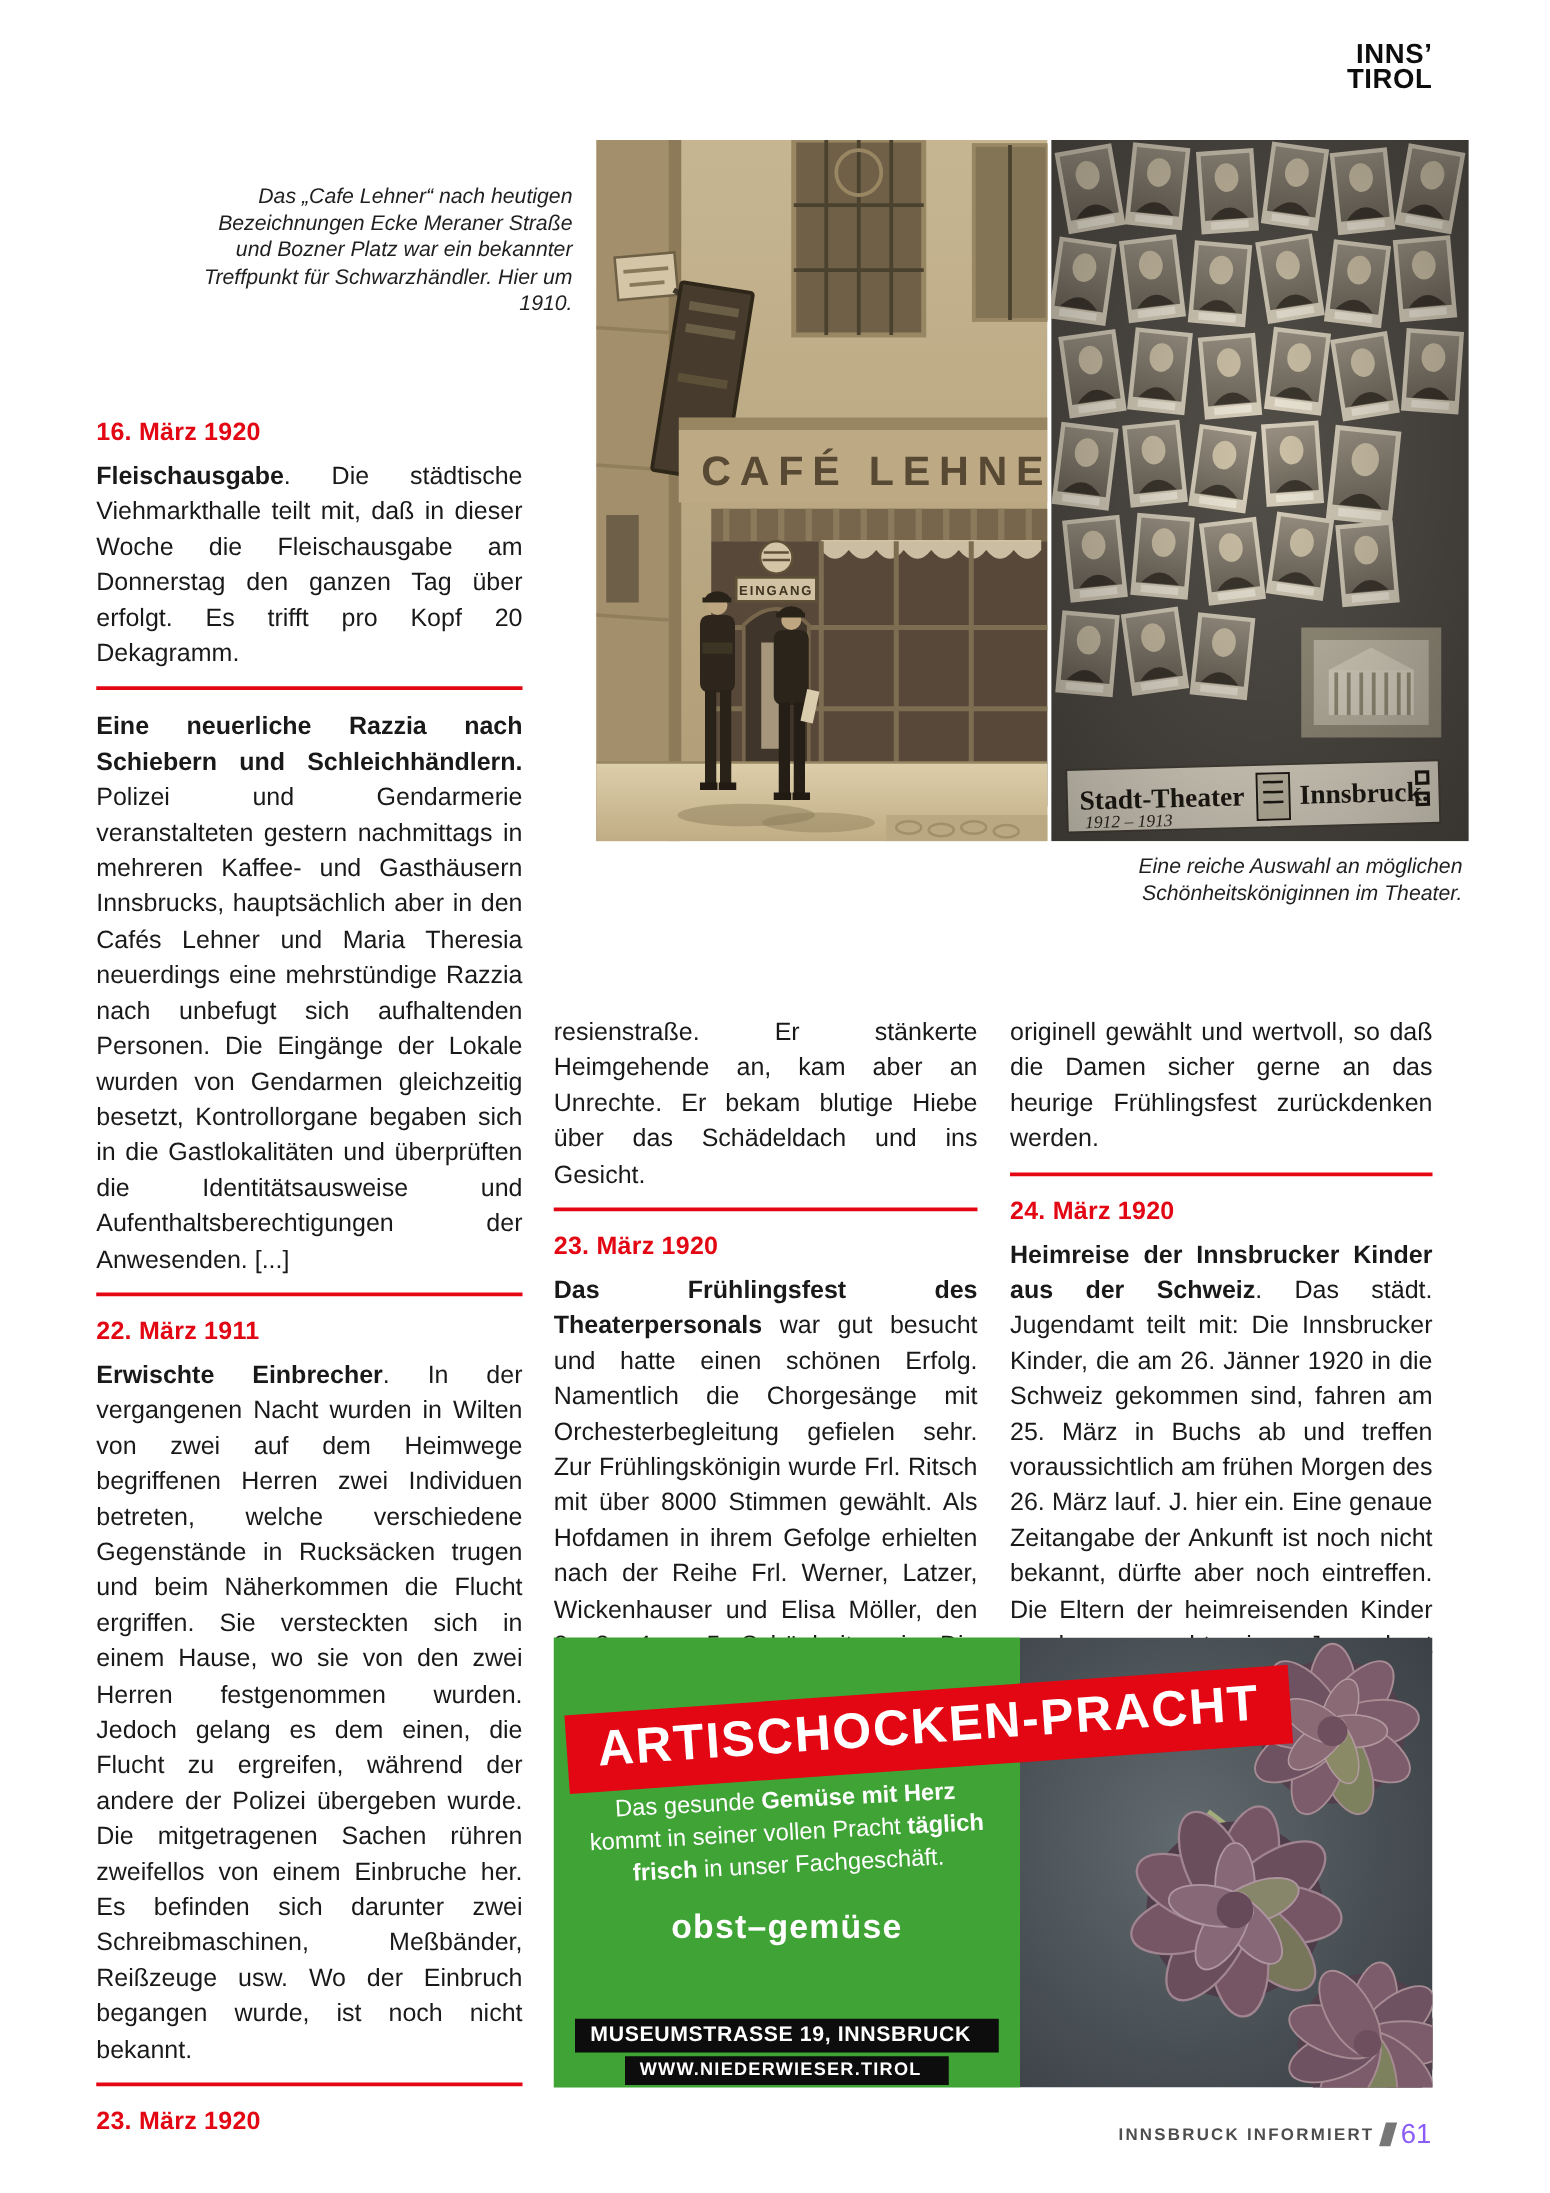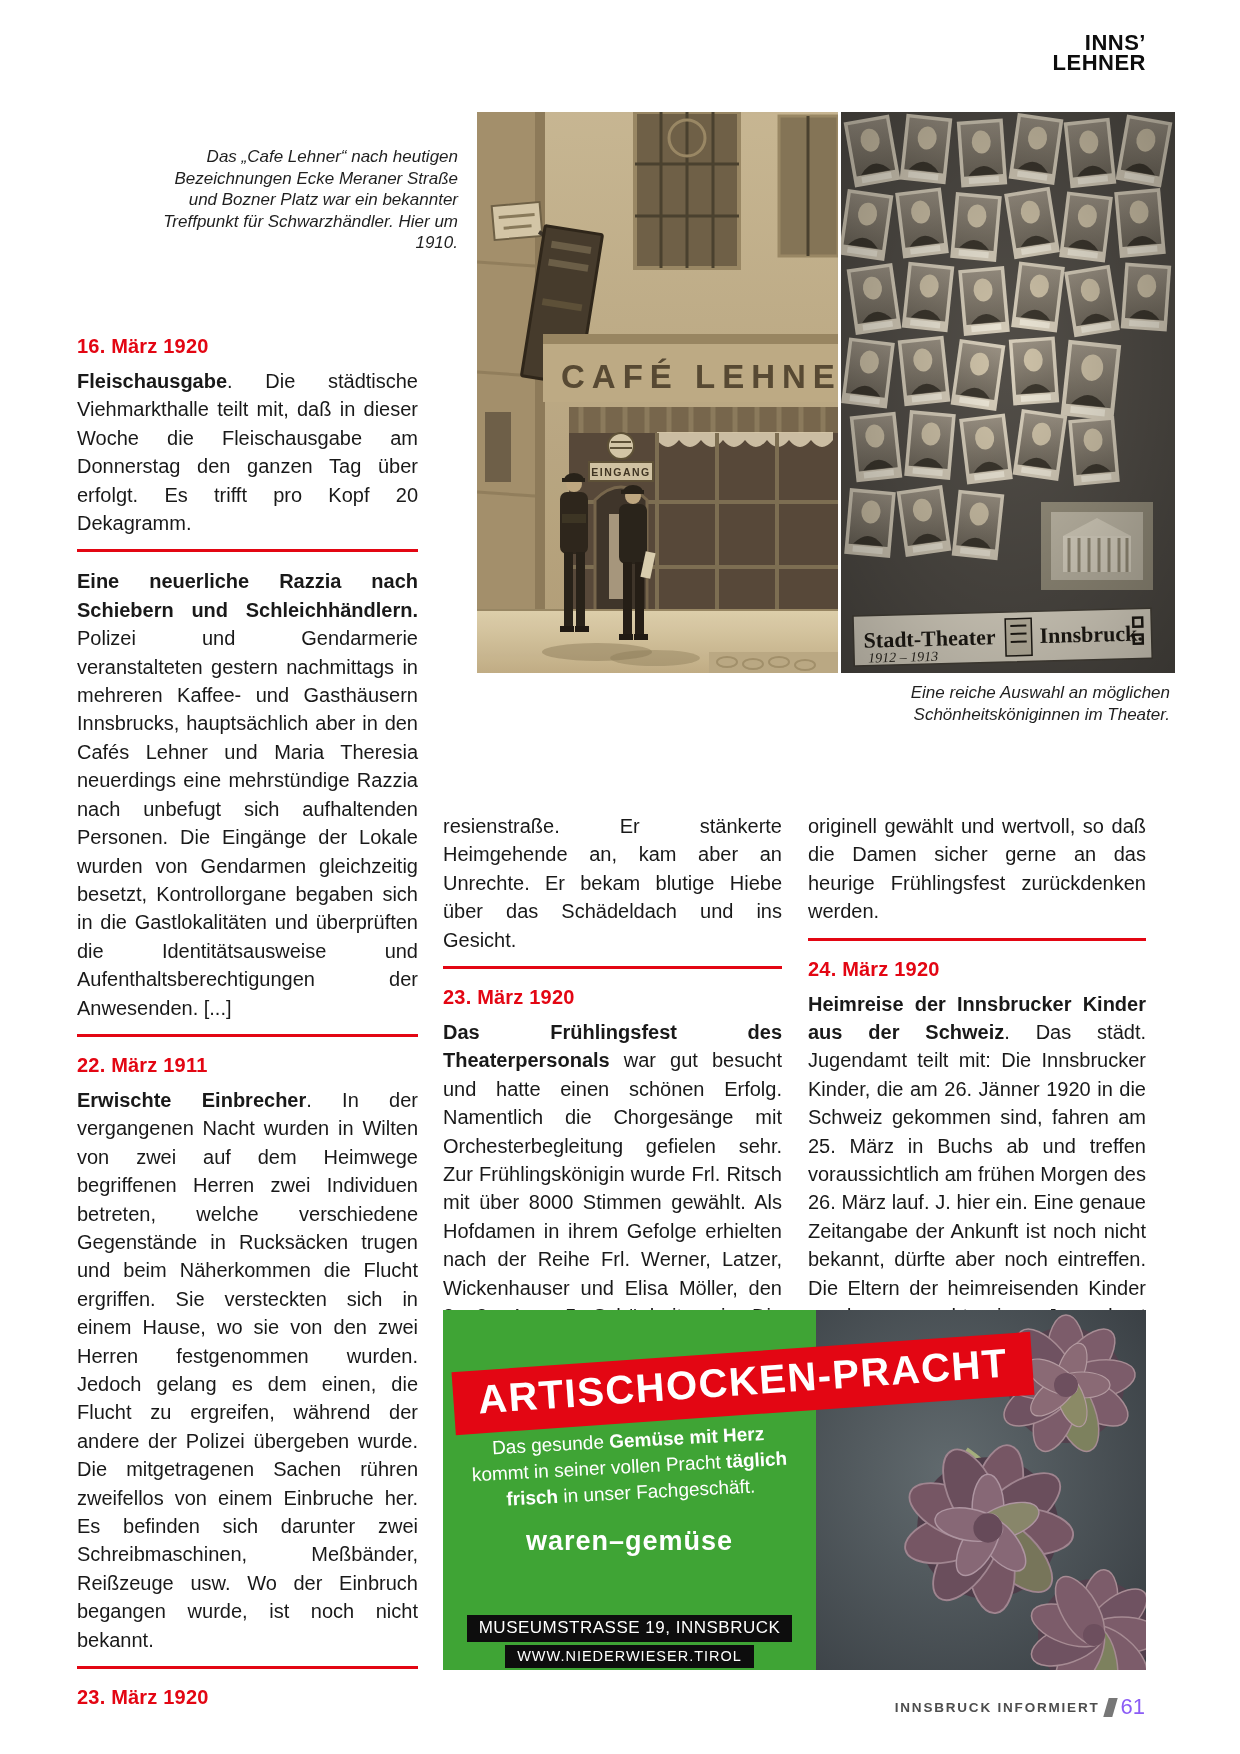--- a/index.html
+++ b/index.html
@@ -38,40 +38,40 @@
              transform:rotate(-4deg);background:#e30613;color:#fff;text-align:center;
              font-weight:bold;font-size:40px;letter-spacing:1.5px;padding:7px 0 11px 0;}
   .ad-tagline{position:absolute;left:10px;top:118px;width:353px;z-index:5;
               transform:rotate(-3deg);color:#fff;font-size:19px;line-height:26px;
               text-align:center;}
   .ad-category{position:absolute;left:0;top:216px;width:373px;text-align:center;
                color:#fff;font-weight:bold;font-size:27px;letter-spacing:1px;}
   .ad-brand{position:absolute;left:0;top:240px;width:373px;text-align:center;
             color:#fff;font-weight:bold;font-size:48px;letter-spacing:.5px;}
   .ad-boxline{position:absolute;left:0;width:373px;text-align:center;}
-  .ad-boxline span{display:inline-block;background:#0d0d0d;color:#fff;font-weight:normal;
-                   padding:3px 12px 4px 12px;}
+  .ad-boxline span{display:inline-block;background:#0d0d0d;color:#fff;font-weight:bold;
+                   padding:3px 22px 4px 12px;}
   .ad-address{top:305px;}
   .ad-address span{font-size:17px;letter-spacing:.5px;}
   .ad-web{top:335px;}
   .ad-web span{font-size:14.5px;letter-spacing:1px;}
   
   .page-footer{position:absolute;top:1694px;right:95px;display:flex;align-items:center;gap:6px;}
   .footer-mag{font-size:13.5px;font-weight:bold;letter-spacing:1.8px;color:#4d4d4d;}
   .footer-slash{width:9px;height:19px;background:#777;transform:skewX(-16deg);}
   .footer-page{font-size:22px;color:#8b5cf6;}
 </style>
 </head>
 <body>
 
 <div class="page">
 
   <div class="logo">
     <div>INNS’</div>
-    <div>LEHNER</div>
+    <div>TIROL</div>
   </div>
 
   <div class="caption caption-top">Das „Cafe Lehner“ nach heutigen Bezeichnungen Ecke Meraner Straße und Bozner Platz war ein bekannter Treffpunkt für Schwarzhändler. Hier um 1910.</div>
 
   <svg class="photo photo-left" width="361" height="561" viewBox="0 0 361 561">
     <defs>
       <linearGradient id="wallg" x1="0" y1="0" x2="0" y2="1">
         <stop offset="0" stop-color="#ccbc98"></stop>
           <stop offset="1" stop-color="#b4a17b"></stop>
       </linearGradient>
@@ -386,21 +386,21 @@
         </g>
         <circle r="11" fill="#6d4f5e"></circle>
       </g>
     </svg>
     <div class="ad-banner">ARTISCHOCKEN-PRACHT</div>
     <div class="ad-tagline">
       <span>Das gesunde </span><b>Gemüse mit Herz</b><br>
       <span>kommt in seiner vollen Pracht </span><b>täglich</b><br>
       <b>frisch</b><span> in unser Fachgeschäft.</span>
     </div>
-    <div class="ad-category">waren–gemüse</div>
+    <div class="ad-category">obst–gemüse</div>
     <div class="ad-boxline ad-address"><span>MUSEUMSTRASSE 19, INNSBRUCK</span></div>
     <div class="ad-boxline ad-web"><span>WWW.NIEDERWIESER.TIROL</span></div>
   </div>
 
   <div class="page-footer">
     <span class="footer-mag">INNSBRUCK INFORMIERT</span>
     <span class="footer-slash"></span>
     <span class="footer-page">61</span>
   </div>
 

